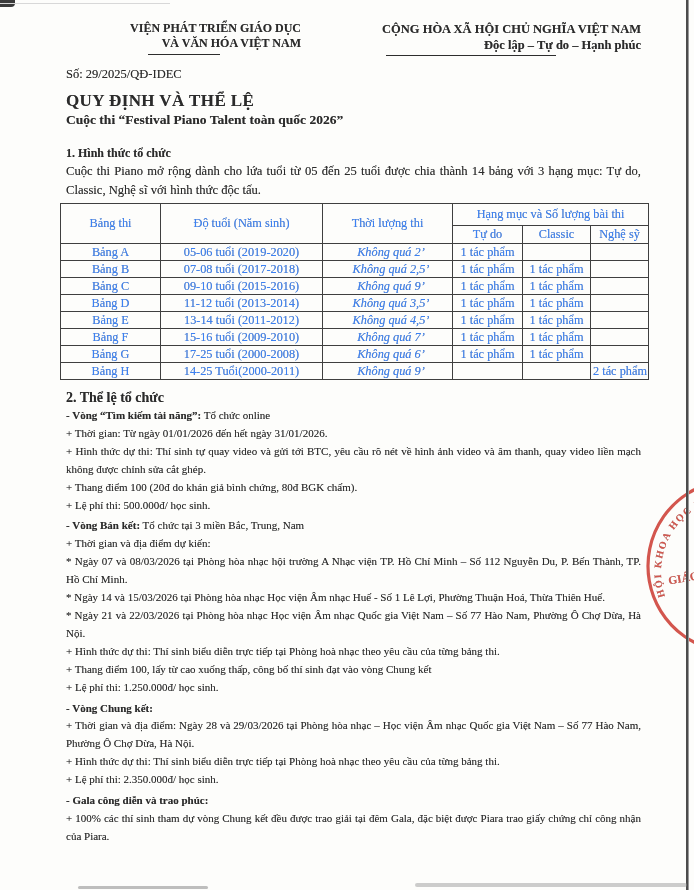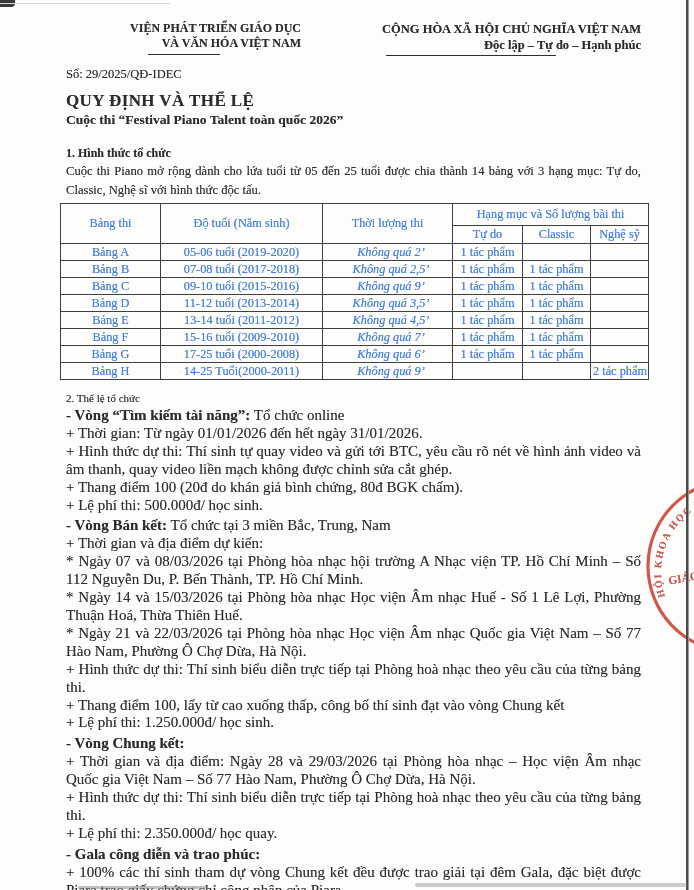--- a/index.html
+++ b/index.html
@@ -32,22 +32,22 @@
   table.bang{border-collapse:collapse;margin:3px 0 0 -6px;table-layout:fixed;width:588px;
     font-size:12.3px;color:#3b82f6;}
   table.bang th,table.bang td{border:1px solid var(--line);padding:0 2px;font-weight:normal;
     overflow:hidden;white-space:nowrap;}
   table.bang th{text-align:center;}
   table.bang thead tr:first-child th{height:21px;}
   table.bang thead tr:last-child th{height:17px;}
   table.bang td{height:16px;text-align:center;}
   table.bang td.c2{text-align:center;padding-left:9px;font-style:italic;}
   
-  .sec2-heading{margin-top:9px;font-weight:normal;font-size:11px;line-height:18px;}
-  .rules p{margin:0;font-size:15px;line-height:17.9px;text-align:justify;}
+  .sec2-heading{margin-top:9px;font-weight:bold;font-size:14px;line-height:18px;}
+  .rules p{margin:0;font-size:11px;line-height:17.9px;text-align:justify;}
   .rules p.grp{margin-top:3px;}
   .rules b{font-weight:bold;}
   
   .stamp{position:absolute;left:629px;top:461px;width:210px;height:210px;
     opacity:.85;transform:rotate(-10deg);pointer-events:none;}
   .stamp .ring{fill:none;stroke:var(--stamp-red);}
   .stamp text{fill:var(--stamp-red);font-family:"Liberation Serif",serif;}
   .stamp .arc-text{font-size:10px;font-weight:bold;letter-spacing:1.6px;}
   .stamp .mid{font-weight:bold;text-anchor:middle;font-size:11.5px;}
   .stamp .star{text-anchor:middle;font-size:13px;}
@@ -186,21 +186,21 @@
       <p>+ Thời gian và địa điểm dự kiến:</p>
       <p>* Ngày 07 và 08/03/2026 tại Phòng hòa nhạc hội trường A Nhạc viện TP. Hồ Chí Minh – Số 112 Nguyễn Du, P. Bến Thành, TP. Hồ Chí Minh.</p>
       <p>* Ngày 14 và 15/03/2026 tại Phòng hòa nhạc Học viện Âm nhạc Huế - Số 1 Lê Lợi, Phường Thuận Hoá, Thừa Thiên Huế.</p>
       <p>* Ngày 21 và 22/03/2026 tại Phòng hòa nhạc Học viện Âm nhạc Quốc gia Việt Nam – Số 77 Hào Nam, Phường Ô Chợ Dừa, Hà Nội.</p>
       <p>+ Hình thức dự thi: Thí sinh biểu diễn trực tiếp tại Phòng hoà nhạc theo yêu cầu của từng bảng thi.</p>
       <p>+ Thang điểm 100, lấy từ cao xuống thấp, công bố thí sinh đạt vào vòng Chung kết</p>
       <p>+ Lệ phí thi: 1.250.000đ/ học sinh.</p>
       <p class="grp"><b>- Vòng Chung kết:</b></p>
       <p>+ Thời gian và địa điểm: Ngày 28 và 29/03/2026 tại Phòng hòa nhạc – Học viện Âm nhạc Quốc gia Việt Nam – Số 77 Hào Nam, Phường Ô Chợ Dừa, Hà Nội.</p>
       <p>+ Hình thức dự thi: Thí sinh biểu diễn trực tiếp tại Phòng hoà nhạc theo yêu cầu của từng bảng thi.</p>
-      <p>+ Lệ phí thi: 2.350.000đ/ học quay.</p>
+      <p>+ Lệ phí thi: 2.350.000đ/ học sinh.</p>
       <p class="grp"><b>- Gala công diễn và trao phúc:</b></p>
       <p>+ 100% các thí sinh tham dự vòng Chung kết đều được trao giải tại đêm Gala, đặc biệt được Piara trao giấy chứng chỉ công nhận của Piara.</p>
     </div>
 
   <svg class="stamp" viewBox="0 0 210 210" width="210" height="210">
     <circle class="ring" cx="105" cy="105" r="86" stroke-width="3.2"></circle>
     <defs>
       <path id="arcPath" d="M 32,123 A 74,74 0 1 1 178,123"></path>
     </defs>
     <text class="arc-text">

